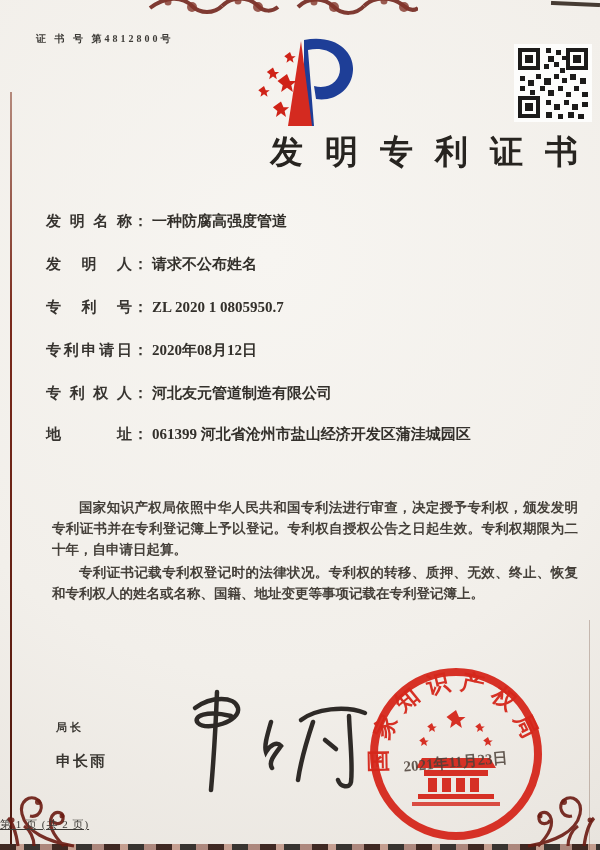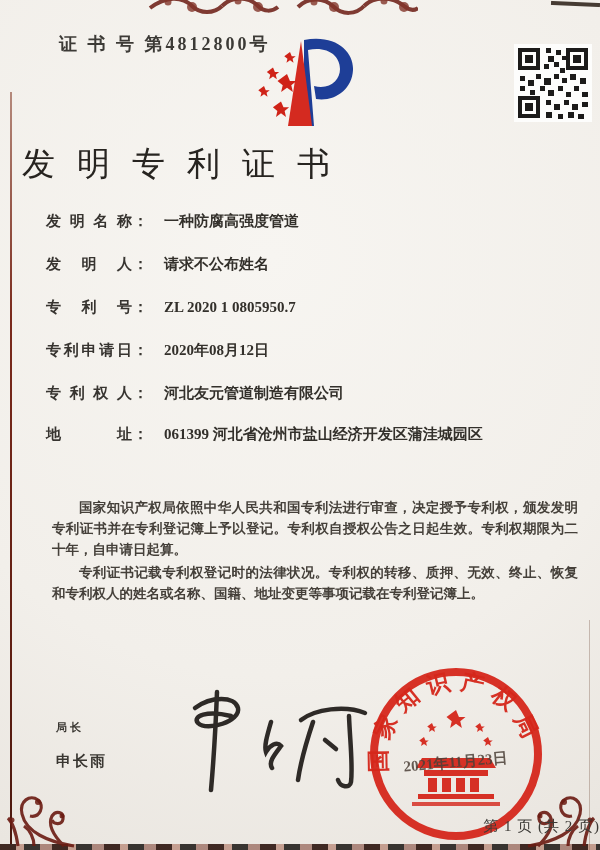--- a/index.html
+++ b/index.html
@@ -22,44 +22,44 @@
   .bottom-strip { position:absolute; left:0; bottom:0; width:600px; height:6px;
     background:repeating-linear-gradient(90deg,
       rgba(45,20,14,0.9) 0 16px, rgba(150,70,45,0.45) 16px 24px,
       rgba(25,20,17,0.85) 24px 40px, rgba(110,40,25,0.5) 40px 52px);
     filter:blur(0.7px); }
   .ornament-top, .flourish { position:absolute; }
   .ornament-top { left:148px; top:-6px; }
   .flourish-left { left:4px; top:776px; }
   .flourish-right { left:526px; top:776px; transform:scaleX(-1); }
   
-  .cert-no { position:absolute; left:36px; top:32px; font-size:18px; font-weight:bold;
-    letter-spacing:3px; color:#3c3a36;margin-left:23px; }
+  .cert-no { position:absolute; left:36px; top:32px; font-size:10px; font-weight:bold;
+    letter-spacing:3px; color:#3c3a36; }
   .logo { position:absolute; left:240px; top:36px; }
   .qr { position:absolute; left:514px; top:44px; width:78px; height:78px; }
-  .title { position:absolute; left:0; top:130px; width:100%; text-align:left;
-    font-size:33px; font-weight:normal; letter-spacing:22px; text-indent:22px; color:#272420;margin-top:12px; }
+  .title { position:absolute; left:0; top:130px; width:100%; text-align:right;
+    font-size:33px; font-weight:bold; letter-spacing:22px; text-indent:22px; color:#272420; }
   
   .frow { position:absolute; left:46px; font-size:15px; white-space:nowrap; }
   .flabel { display:inline-block; width:86px; font-weight:bold; text-align:justify;
     text-align-last:justify; vertical-align:bottom; color:#373430; }
   .fcolon { font-weight:bold; margin:0 4px 0 1px; }
-  .fvalue { font-weight:bold; color:#33302b;margin-left:12px; }
+  .fvalue { font-weight:bold; color:#33302b; }
   .pair2 { position:absolute; left:287px; top:0; white-space:nowrap; }
   
   .paras { position:absolute; left:38px; top:497px; width:526px;
     font-size:13.5px; line-height:21px; text-align:justify; color:#45403a; font-weight:bold;margin-left:14px; }
   .paras p { text-indent:2em; margin-bottom:2px; }
   
   .signer-title { position:absolute; left:56px; top:720px; font-size:11px; font-weight:bold; letter-spacing:3px; }
   .signer-name  { position:absolute; left:56px; top:752px; font-size:15px; font-weight:bold; letter-spacing:2px; }
   .signature { position:absolute; left:155px; top:686px; }
   .seal { position:absolute; left:366px; top:664px; }
-  .footer { position:absolute; left:0; top:817px; width:100%; text-align:right;
-    font-size:15px; letter-spacing:1px; color:#3c3a36; }
+  .footer { position:absolute; left:0; top:817px; width:100%; text-align:left;
+    font-size:11px; letter-spacing:1px; color:#3c3a36;text-decoration:underline; }
 </style>
 </head>
 <body>
 
 <div class="page">
 
   <div class="left-line"></div>
   <div class="right-faint-line"></div>
   <div class="topright-line"></div>
   <div class="bottom-strip"></div>

